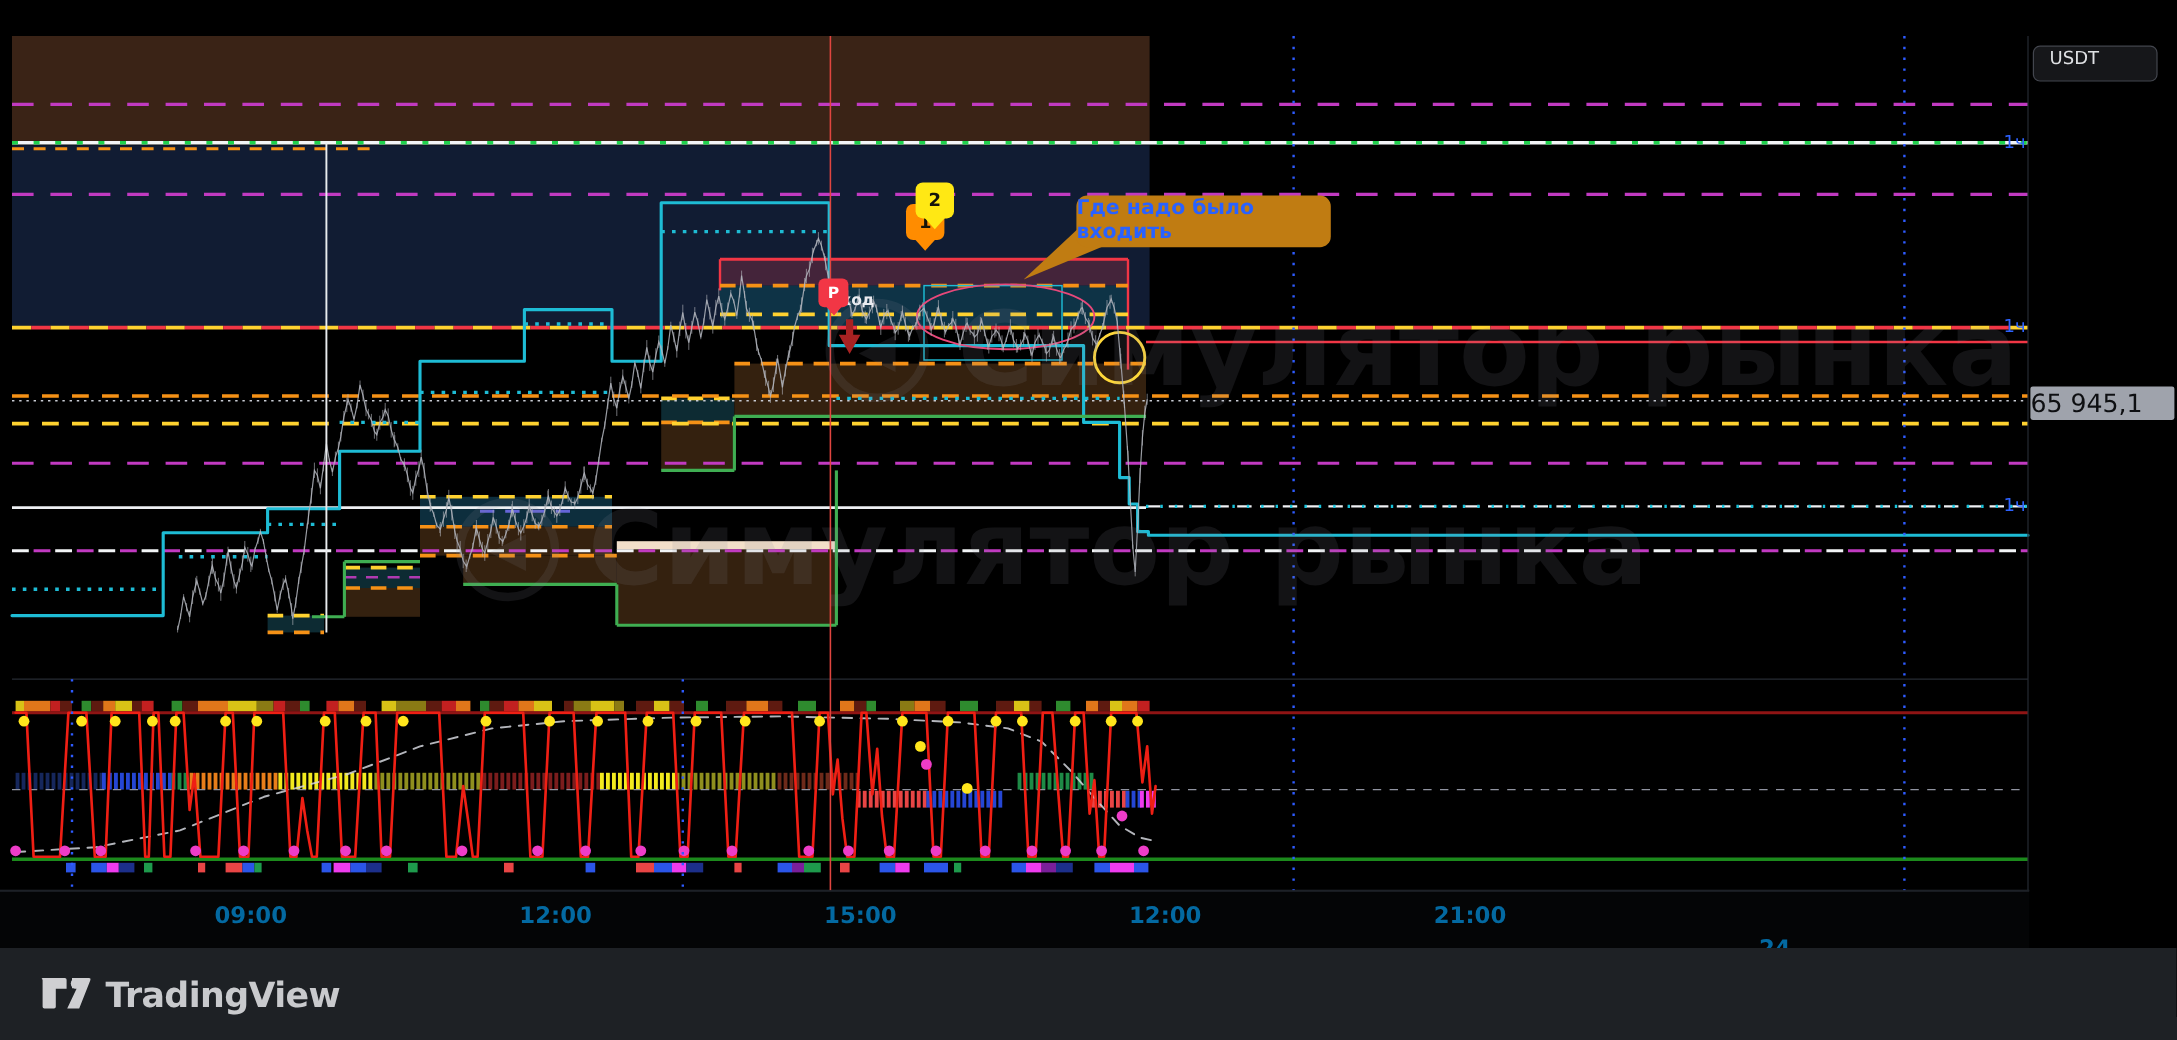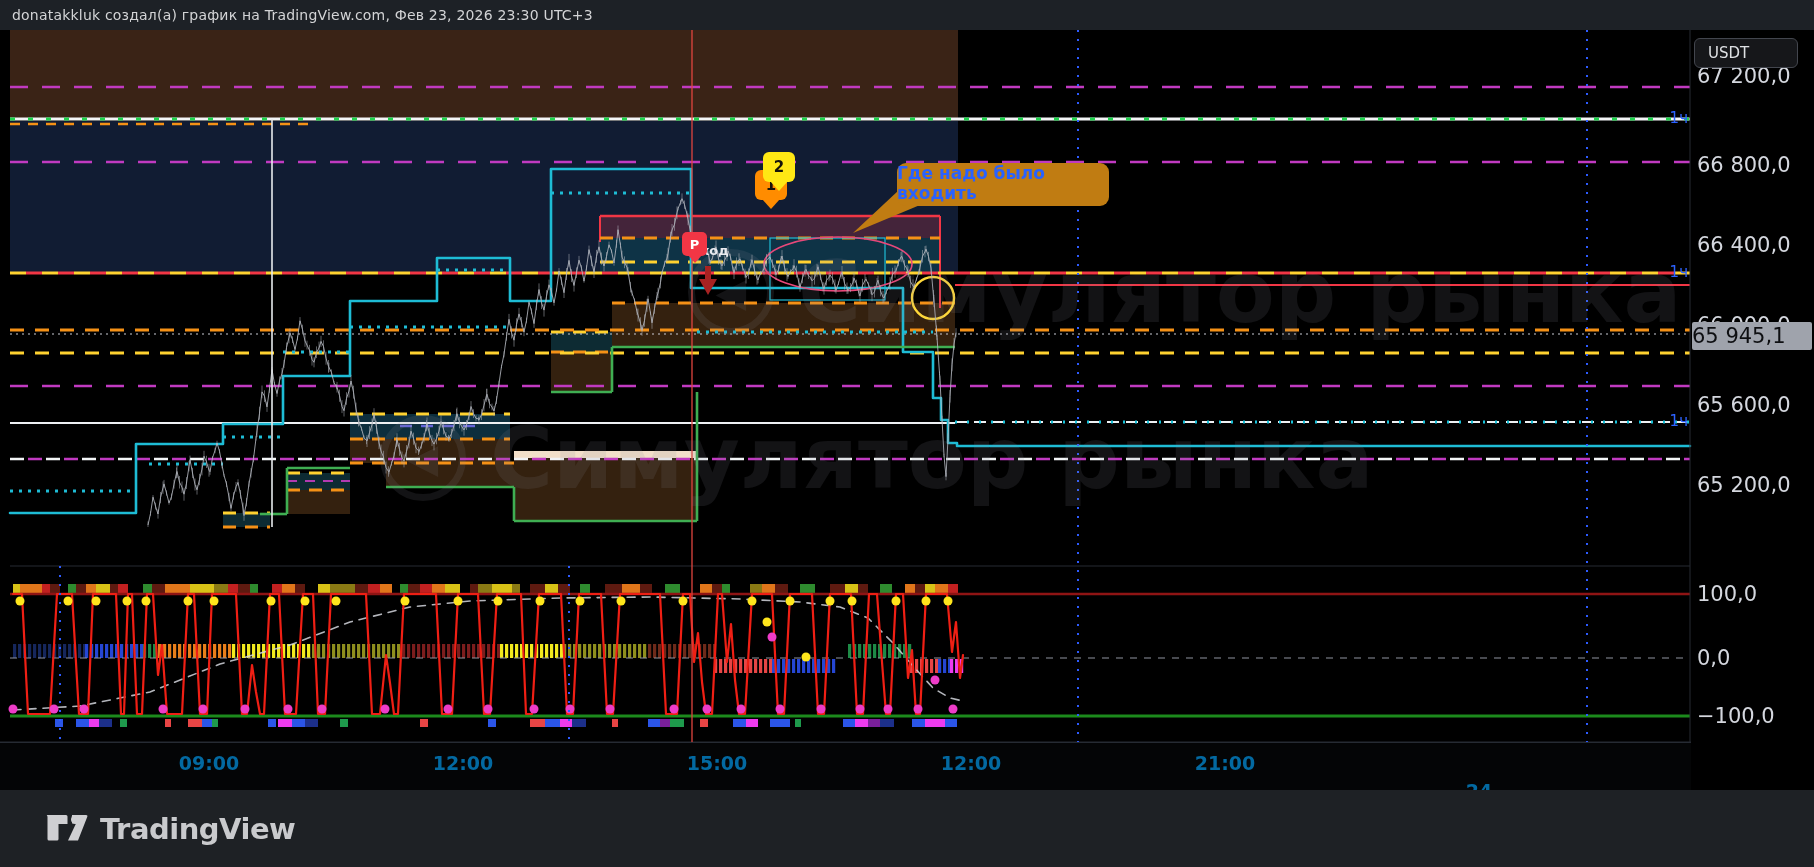--- a/index.html
+++ b/index.html
@@ -10,53 +10,50 @@
           display:flex;align-items:center;padding-left:12px;z-index:20;}
   .topbar span{color:#d3d4d6;font-size:14px;letter-spacing:.2px;}
   .chart-svg{position:absolute;left:0;top:0;z-index:1;}
   .axis-col{position:absolute;left:1691px;top:30px;width:123px;height:712px;z-index:10;}
   .plabel{position:absolute;left:6px;width:112px;text-align:left;color:#d4d7de;
           font-size:21px;line-height:28px;white-space:nowrap;}
   .lastprice{position:absolute;left:1692px;width:120px;height:28px;background:#9fa3ac;color:#0e0f12;
              font-size:21px;display:flex;align-items:center;z-index:12;border-radius:2px;}
   .usdt-btn{position:absolute;left:1694px;top:38px;width:104px;height:30px;background:#16171a;
             border:1.5px solid #43464e;border-radius:6px;color:#dfe1e4;font-size:15px;
-            display:flex;align-items:center;padding-left:13px;z-index:13;}
+            display:flex;align-items:flex-start;padding-left:13px;z-index:13;}
   .tfbadge{position:absolute;left:1652px;width:36px;text-align:right;color:#2d62ff;
            font-size:15px;font-weight:normal;z-index:9;}
   .tlabel{position:absolute;top:752px;width:90px;margin-left:-45px;text-align:center;
           color:#0369a1;font-size:19px;font-weight:bold;z-index:9;}
   .callout{position:absolute;border-radius:9px;display:flex;align-items:flex-start;justify-content:center;
            font-size:17px;font-weight:bold;z-index:8;}
   .flag{position:absolute;width:32px;height:30px;border-radius:6px;display:flex;align-items:center;
         justify-content:center;font-size:15px;font-weight:bold;color:#15130a;z-index:7;}
   .flag::after{content:'';position:absolute;top:100%;left:50%;transform:translateX(-50%);
         border:9px solid transparent;border-top:10px solid var(--c);margin-top:-1px;}
   .pin{position:absolute;width:25px;height:24px;border-radius:5px;display:flex;align-items:center;
        justify-content:center;font-size:13px;font-weight:bold;color:#fff;z-index:7;}
   .pin::after{content:'';position:absolute;top:100%;left:50%;transform:translateX(-50%);
        border:7px solid transparent;border-top:8px solid var(--c);margin-top:-1px;}
   .entry-label{position:absolute;color:#e9ebf0;font-size:13px;font-weight:bold;z-index:6;}
   .wmark{position:absolute;color:rgba(134,138,148,0.14);font-weight:bold;font-size:86px;
          white-space:nowrap;z-index:2;display:flex;align-items:center;gap:24px;}
   .wmark .wicon{display:inline-flex;width:86px;height:86px;border:7px solid rgba(134,138,148,0.14);
          border-radius:50%;align-items:center;justify-content:center;font-size:40px;}
   .footer{position:absolute;left:0;top:790px;width:1814px;height:77px;background:#1e2125;z-index:20;
-          display:flex;align-items:center;padding-left:44px;}
+          display:flex;align-items:center;padding-left:32px;}
   .footer .brand{color:#c9cacd;font-size:29px;font-weight:bold;letter-spacing:-.5px;margin-left:10px;}
   .timeband{position:absolute;left:0;top:742px;width:1691px;height:48px;background:#040506;z-index:5;border-top:1px solid #262b33;}
 </style>
 </head>
 <body>
 
 <div class="stage">
 
-  <div class="topbar">
-    <span>donatakkluk создал(а) график на TradingView.com, Фев 23, 2026 23:30 UTC+3</span>
-  </div>
 
   <svg id="chart" class="chart-svg" width="1814" height="867" viewBox="0 0 1814 867">
       <defs>
         <clipPath id="mclip">
           <rect x="10" y="30" width="1680" height="497"></rect>
         </clipPath>
       </defs>
       <rect x="10" y="30" width="948" height="88" fill="#3a2316"></rect>
       <rect x="10" y="121" width="948" height="152" fill="#111c33"></rect>
       <rect x="223" y="513" width="47" height="14" fill="#0d2b33"></rect>
@@ -510,31 +507,20 @@
   <div class="pin" id="pinP" style="left: 682px; top: 232px; background: rgb(242, 54, 69); --c: #f23645;">
     <span>P</span>
   </div>
 
   <div class="callout" id="callout" style="left: 897px; top: 163px; width: 212px; height: 43px; background: rgb(192, 124, 18); color: rgb(41, 98, 255);">
     <span>Где надо было входить</span>
   </div>
 
   <div class="timeband" id="timeband"></div>
 
-  <div class="axis-col" id="axiscol">
-      <div class="plabel" style="top: 32px;">67 200,0</div>
-      <div class="plabel" style="top: 121px;">66 800,0</div>
-      <div class="plabel" style="top: 201px;">66 400,0</div>
-      <div class="plabel" style="top: 281px;">66 000,0</div>
-      <div class="plabel" style="top: 361px;">65 600,0</div>
-      <div class="plabel" style="top: 441px;">65 200,0</div>
-      <div class="plabel" style="top: 550px;">100,0</div>
-      <div class="plabel" style="top: 614px;">0,0</div>
-      <div class="plabel" style="top: 672px;">−100,0</div>
-    </div>
 
   <div class="usdt-btn">
     <span>USDT</span>
   </div>
 
   <div class="lastprice" id="lastprice" style="top: 322px; background: rgb(159, 163, 172);">
     <span>65 945,1</span>
   </div>
 
   <div class="footer">

